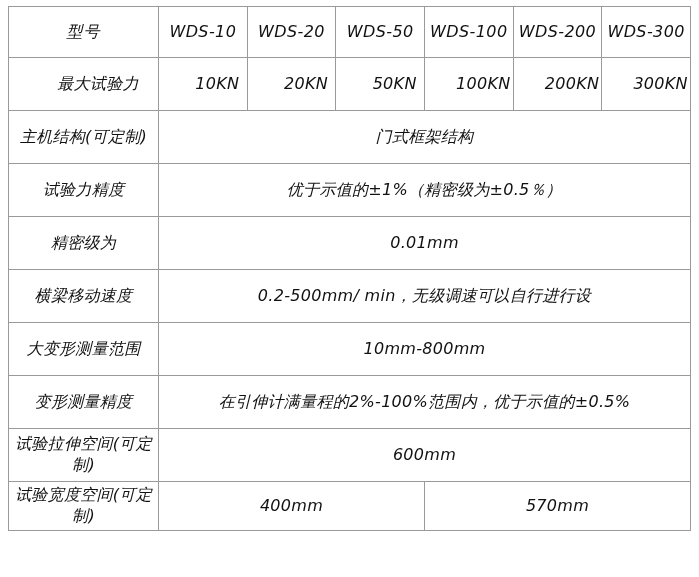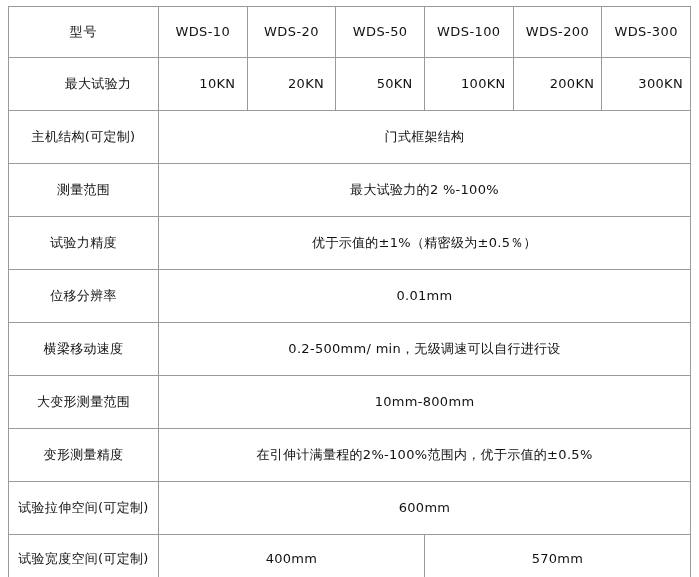--- a/index.html
+++ b/index.html
@@ -25,22 +25,23 @@
     width: 683px;
     table-layout: fixed;
     background: #ffffff;
   }
   table.spec td {
     border: 1px solid #9a9a9a;
     text-align: center;
     vertical-align: middle;
     padding: 0 2px;
     line-height: 1.3;
-    font-size: 13px;
+    font-size: 16px;
     color: #111111;
+    font-style: italic;
   }
   td.label {
     width: 145px;
     font-size: 12.5px;
     letter-spacing: 0.3px;
   }
   td.model-head {
     font-size: 13px;
     letter-spacing: 1px;
   }
@@ -82,29 +83,25 @@
         <td class="val-cell">100KN</td>
         <td class="val-cell">200KN</td>
         <td class="val-cell">300KN</td>
       </tr>
 
       <tr class="r-plain">
         <td class="label cn">主机结构(可定制)</td>
         <td class="val-cell" colspan="6">门式框架结构</td>
       </tr>
       <tr class="r-plain">
-        <td class="label cn">测量范围</td>
-        <td class="val-cell" colspan="6">最大试验力的2 %-100%</td>
-      </tr>
-      <tr class="r-plain">
         <td class="label cn">试验力精度</td>
         <td class="val-cell" colspan="6">优于示值的±1%（精密级为±0.5％）</td>
       </tr>
       <tr class="r-plain">
-        <td class="label cn">位移分辨率</td>
+        <td class="label cn">精密级为</td>
         <td class="val-cell" colspan="6">0.01mm</td>
       </tr>
       <tr class="r-plain">
         <td class="label cn">横梁移动速度</td>
         <td class="val-cell" colspan="6">0.2-500mm/ min，无级调速可以自行进行设</td>
       </tr>
       <tr class="r-plain">
         <td class="label cn">大变形测量范围</td>
         <td class="val-cell" colspan="6">10mm-800mm</td>
       </tr>

